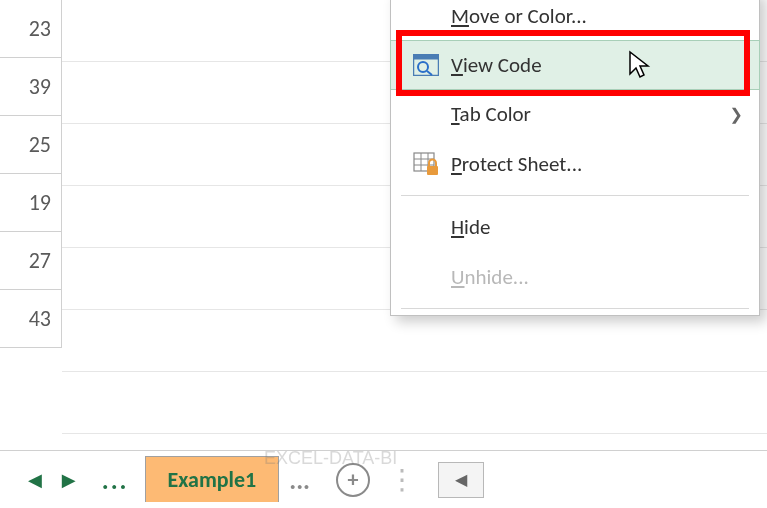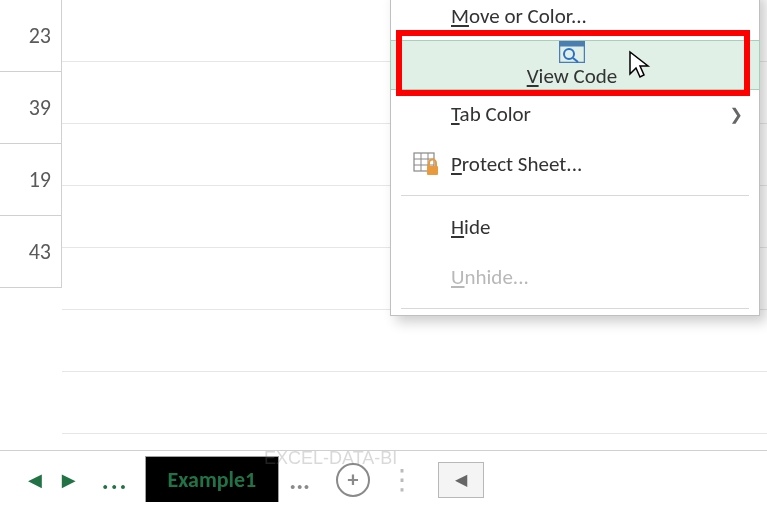--- a/index.html
+++ b/index.html
@@ -14,21 +14,21 @@
 }
 
 
 .row-headers {
   position: absolute;
   left: 0;
   top: 0;
   width: 62px;
 }
 .row-header {
-  height: 72px;
+  height: 58px;
   border-right: 1px solid #d0d0d0;
   border-bottom: 1px solid #d0d0d0;
   display: flex;
   align-items: center;
   justify-content: flex-end;
   padding-right: 10px;
   color: #5a5a5a;
   font-size: 22px;
   background: #fff;
 }
@@ -70,21 +70,21 @@
   color: #217346;
   font-size: 26px;
   font-weight: bold;
   padding: 0 16px;
   letter-spacing: 2px;
   cursor: pointer;
 }
 .sheet-tab {
   border: 1px solid #a0a0a0;
   border-bottom: none;
-  background: #000000;
+  background: #fdba74;
   height: 46px;
   display: flex;
   align-items: center;
   padding: 0 22px;
   color: #217346;
   font-weight: 600;
   font-size: 22px;
   margin-top: -1px;
 }
 .tab-ellipsis {
@@ -155,21 +155,20 @@
   flex: 1;
 }
 .menu-item .sub-arrow {
   color: #666;
   font-size: 16px;
 }
 .menu-item.highlighted {
   background: #e0f0e6;
   border: 1px solid #a8cfb8;
   margin: -1px;
-  flex-direction: column;
 }
 .menu-item.disabled {
   color: #b8b8b8;
   cursor: default;
 }
 .menu-sep {
   height: 1px;
   background: #d8d8d8;
   margin: 6px 10px;
 }
@@ -207,21 +206,23 @@
 }
 
 svg { display: block; }
 </style>
 </head>
 <body>
 
 <div class="row-headers">
   <div class="row-header">23</div>
   <div class="row-header">39</div>
+  <div class="row-header">25</div>
   <div class="row-header">19</div>
+  <div class="row-header">27</div>
   <div class="row-header">43</div>
 </div>
 
 <div class="grid-body">
   <div class="grid-row"></div>
     <div class="grid-row"></div>
     <div class="grid-row"></div>
   <div class="grid-row"></div>
     <div class="grid-row"></div>
     <div class="grid-row"></div>

